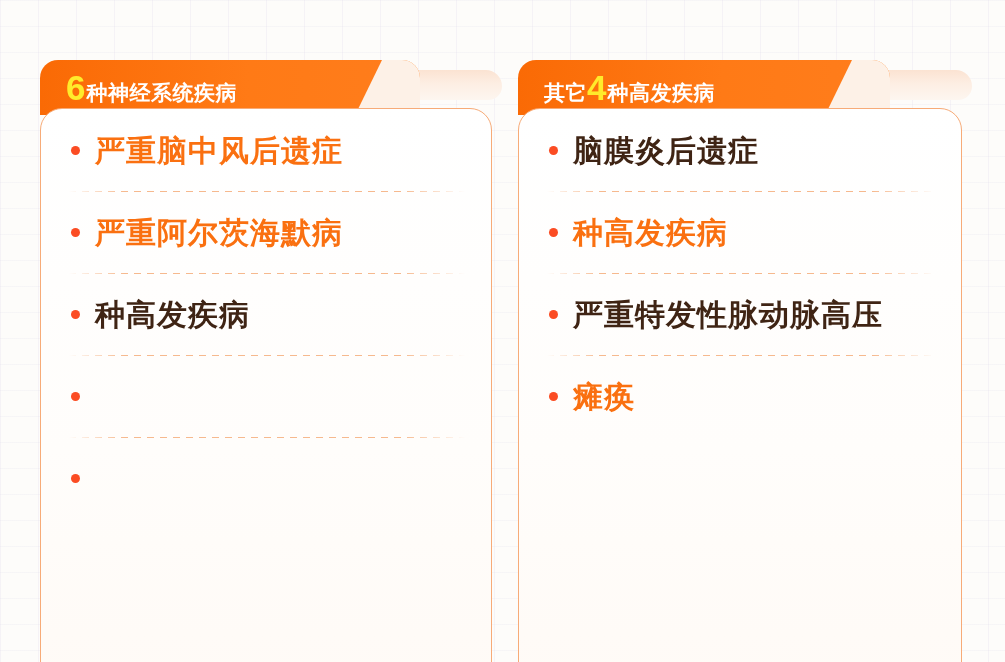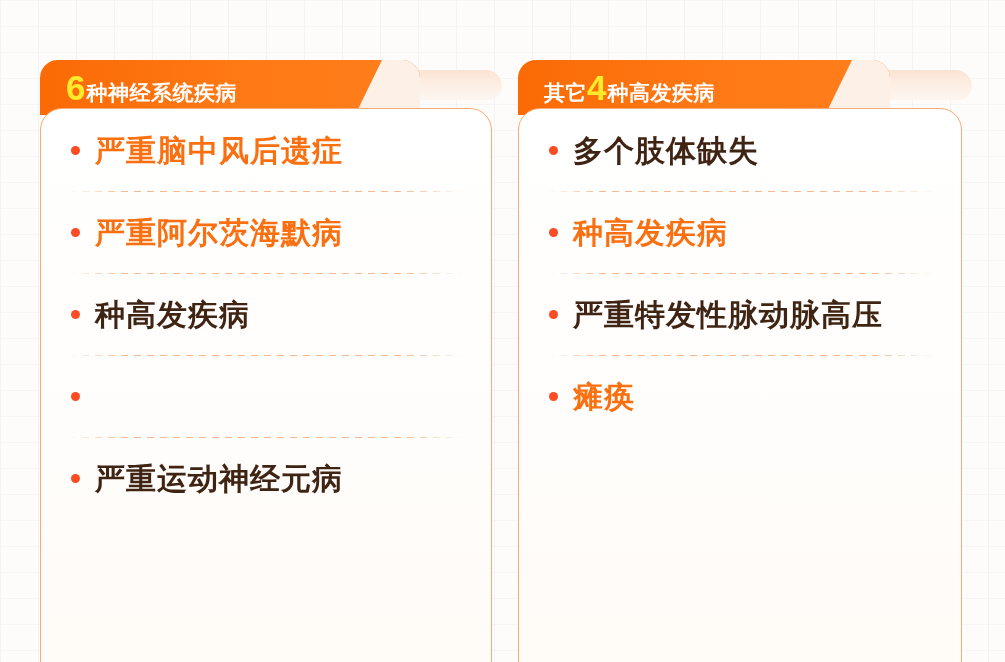--- a/index.html
+++ b/index.html
@@ -188,42 +188,41 @@
         </li>
         <li class="list-item">
           <span class="bullet"></span>
           <span class="item-text plain">种高发疾病</span>
         </li>
         <li class="list-item">
           <span class="bullet"></span>
         </li>
         <li class="list-item">
           <span class="bullet"></span>
-          <span class="item-text plain">严重运动神经元病</span>
         </li>
       </ul>
     </div>
   </section>
 
   <section class="card right">
     <div class="card-backplate"></div>
 
     <header class="card-tab">
       <div class="tab-text">
         <span class="tab-word">其它</span>
         <span class="tab-num">4</span>
         <span class="tab-word">种高发疾病</span>
       </div>
     </header>
 
     <div class="card-body">
       <ul class="card-list">
         <li class="list-item">
           <span class="bullet"></span>
-          <span class="item-text plain">多个肢体缺失</span>
+          <span class="item-text plain">脑膜炎后遗症</span>
         </li>
         <li class="list-item">
           <span class="bullet"></span>
           <span class="item-text accent">种高发疾病</span>
         </li>
         <li class="list-item">
           <span class="bullet"></span>
           <span class="item-text plain">严重特发性脉动脉高压</span>
         </li>
         <li class="list-item">

